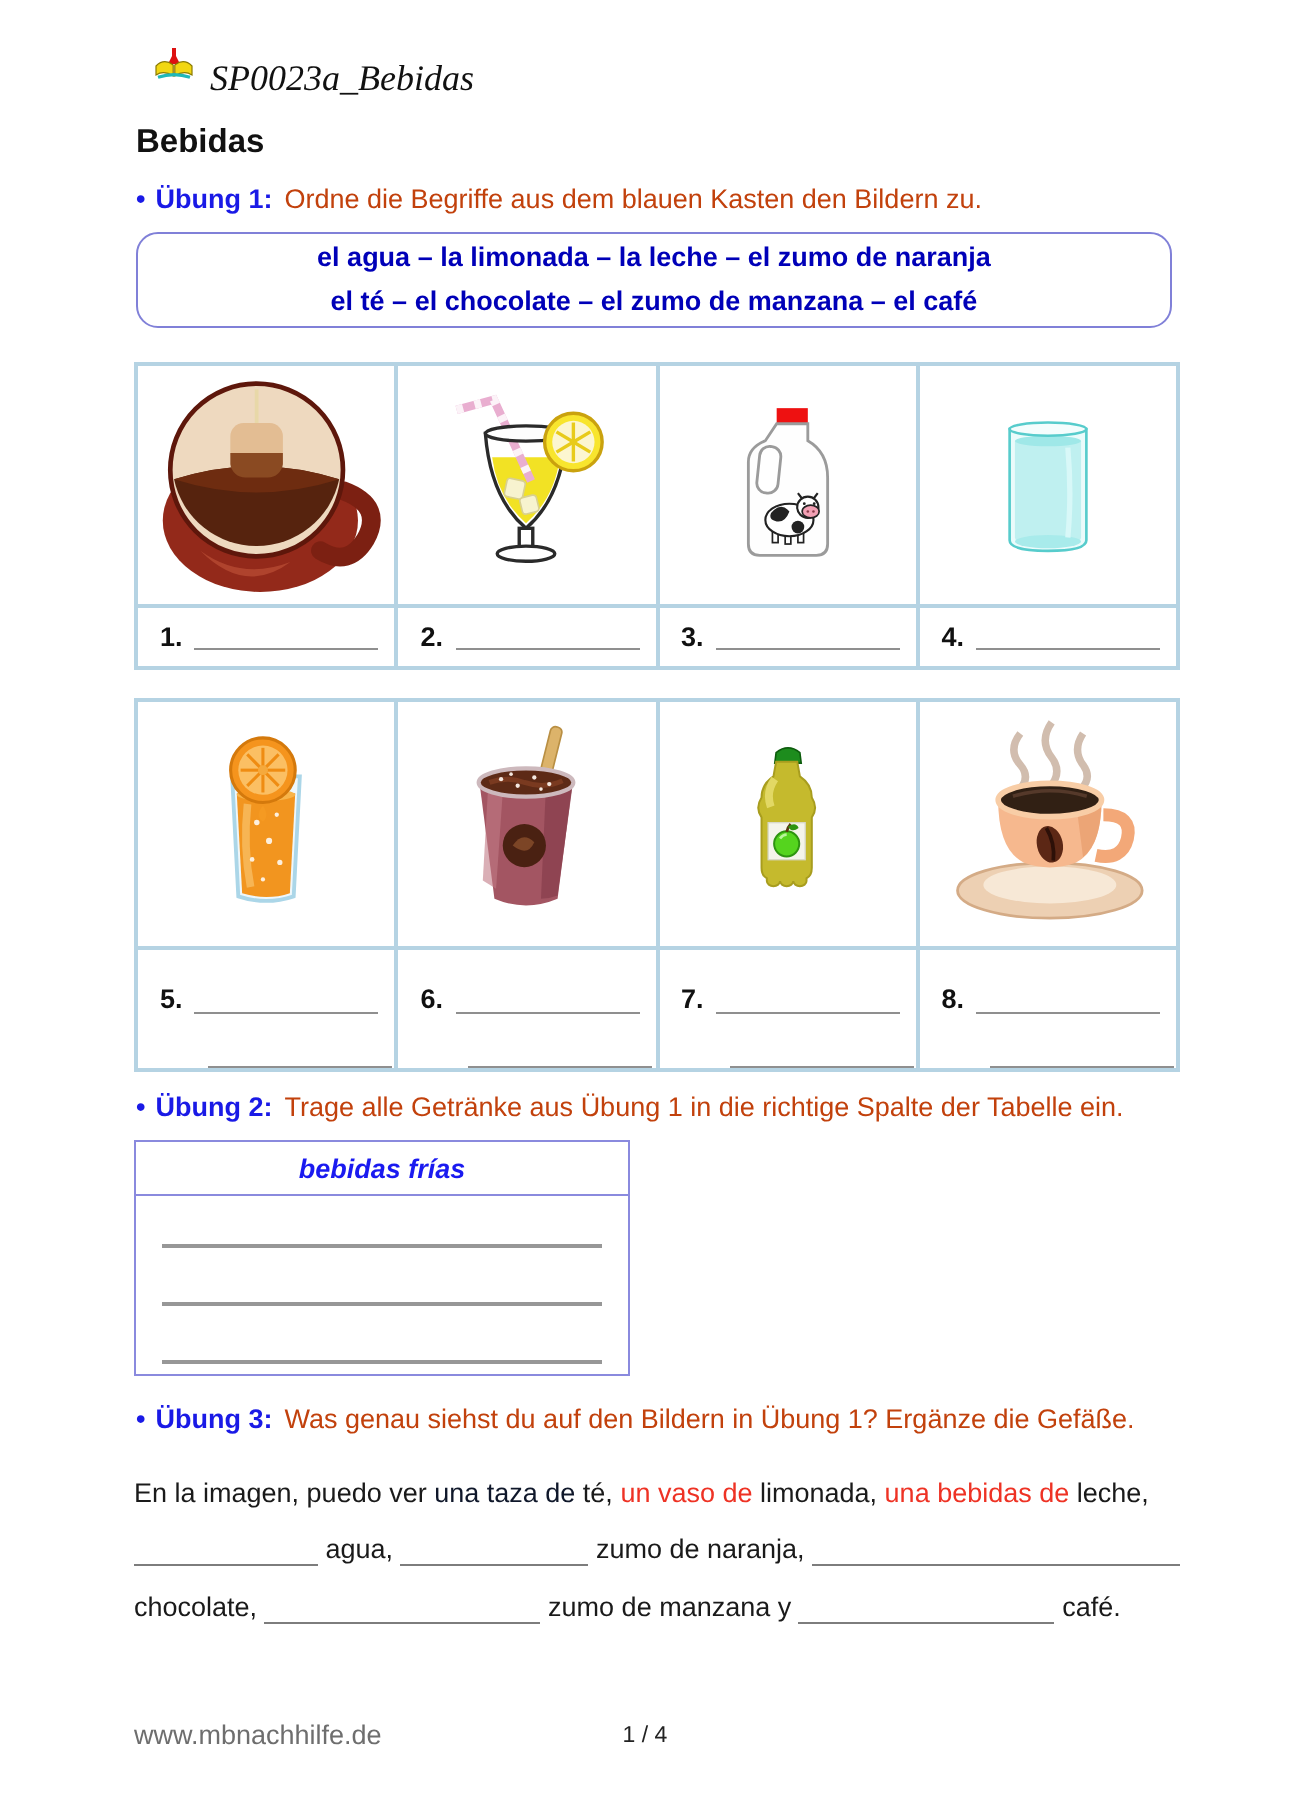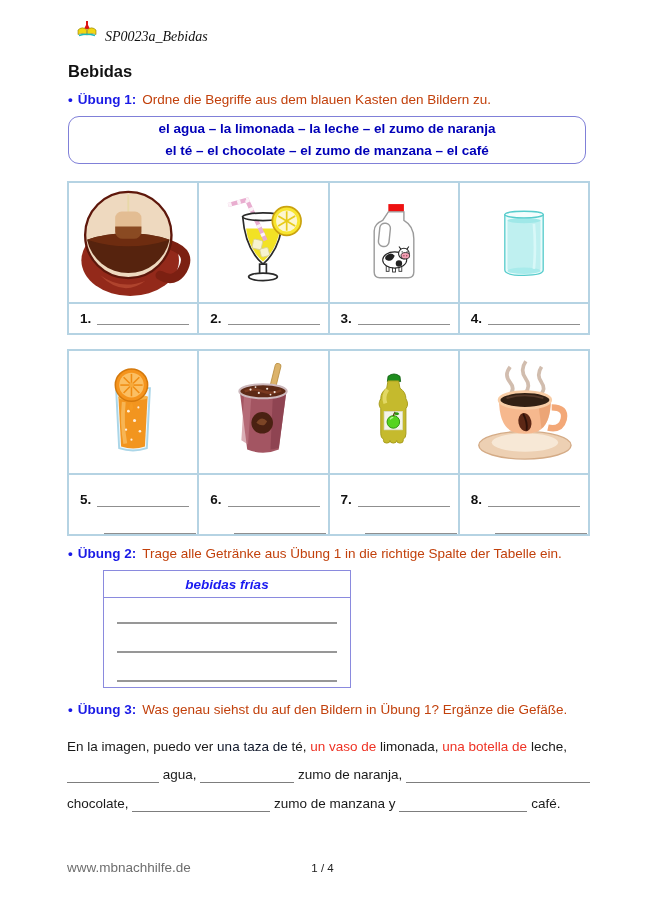--- a/index.html
+++ b/index.html
@@ -1,21 +1,21 @@
 <!DOCTYPE html>
 <html><head>
 <meta charset="utf-8">
 <style>
   html,body{margin:0;padding:0;background:#ffffff;}
   .page{position:relative;width:645px;height:904px;background:#fff;overflow:hidden;
         font-family:"Liberation Sans",sans-serif;color:#1d1d1d;}
 
   
   .header{position:absolute;top:13px;left:77px;display:flex;align-items:center;gap:8px;}
-  .doc-id{font-family:"Liberation Serif",serif;font-style:italic;font-size:14px;color:#111;margin-top:16px;}
+  .doc-id{font-family:"Liberation Serif",serif;font-style:italic;font-size:18px;color:#111;margin-top:16px;}
 
   
   .title{position:absolute;top:62px;left:68px;margin:0;font-size:16.5px;font-weight:bold;color:#111;}
 
   
   .ex-line{position:absolute;left:68px;font-size:13.5px;white-space:nowrap;}
   .bullet{color:#1a1ae6;font-weight:bold;margin-right:5px;}
   .ex-label{color:#1a1ae6;font-weight:bold;margin-right:6px;}
   .ex-text{color:#c2410c;}
 
@@ -32,21 +32,21 @@
   .pic-table>div{border:1px solid #b5d3e3;}
   .pic-cell{display:flex;align-items:center;justify-content:center;overflow:hidden;}
   .num-cell{display:flex;align-items:center;padding-left:11px;gap:6px;}
   .num{font-weight:bold;font-size:13.5px;color:#111;}
   .ansline{display:inline-block;width:92px;height:12px;border-bottom:1.8px solid #8f8f8f;}
   .num-cell-tall{padding:8px 0 0 11px;display:block;}
   .nrow{display:flex;align-items:flex-end;gap:6px;height:24px;}
   .nrow2{margin-top:9px;margin-left:24px;height:18px;}
 
   
-  .col-table{position:absolute;top:570px;border:1.4px solid;margin-left:36px;}
+  .col-table{position:absolute;top:570px;border:1.4px solid;}
   .col-header{height:26px;border-bottom:1.4px solid;border-color:inherit;
               display:flex;align-items:center;justify-content:center;
               color:#1a1af0;font-style:italic;font-weight:600;font-size:13.5px;}
   .col-body{position:relative;height:89px;}
   .wline{position:absolute;left:13px;right:13px;height:0;border-bottom:2px solid #979797;}
 
   
   .para{position:absolute;top:726px;left:67px;width:523px;font-size:13.5px;color:#1a1a1a;}
   .para .pline{height:28.5px;display:flex;align-items:flex-end;white-space:pre;}
   .para .pline span{line-height:17px;}
@@ -322,21 +322,21 @@
       <div class="wline" style="top:82px;"></div>
     </div>
   </div>
 
 
   <div class="ex-line" style="top:702px;">
     <span class="bullet">•</span><span class="ex-label">Übung 3:</span><span class="ex-text">Was genau siehst du auf den Bildern in Übung 1? Ergänze die Gefäße.</span>
   </div>
 
   <div class="para">
-    <div class="pline"><span>En la imagen, puedo ver </span><span style="color: #0f172a;">una taza de</span><span> té, </span><span style="color: rgb(238, 50, 36);">un vaso de</span><span> limonada, </span><span style="color: rgb(238, 50, 36);">una botella de</span><span> leche,</span></div>
+    <div class="pline"><span>En la imagen, puedo ver </span><span style="color: #0f172a;">una taza de</span><span> té, </span><span style="color: rgb(238, 50, 36);">un vaso de</span><span> limonada, </span><span style="color: rgb(238, 50, 36);">una bebidas de</span><span> leche,</span></div>
     <div class="pline"><span class="pblank" style="width: 92px;"></span><span> agua, </span><span class="pblank" style="width: 94px;"></span><span> zumo de naranja, </span><span class="pblank" style="width: 184px;"></span></div>
     <div class="pline"><span>chocolate, </span><span class="pblank" style="width: 138px;"></span><span> zumo de manzana y </span><span class="pblank" style="width: 128px;"></span><span> café.</span></div>
   </div>
 
   <div class="footer">
     <span class="site">www.mbnachhilfe.de</span>
     <span class="pageno">1 / 4</span>
   </div>
 
 </div>

